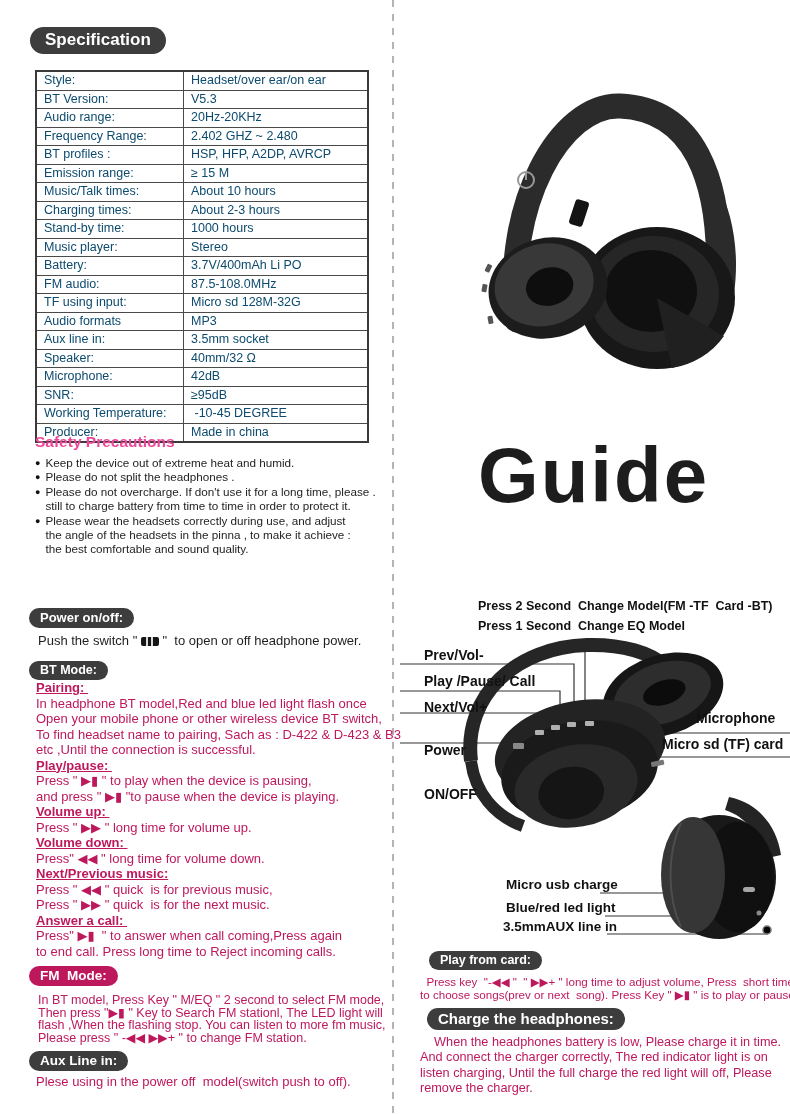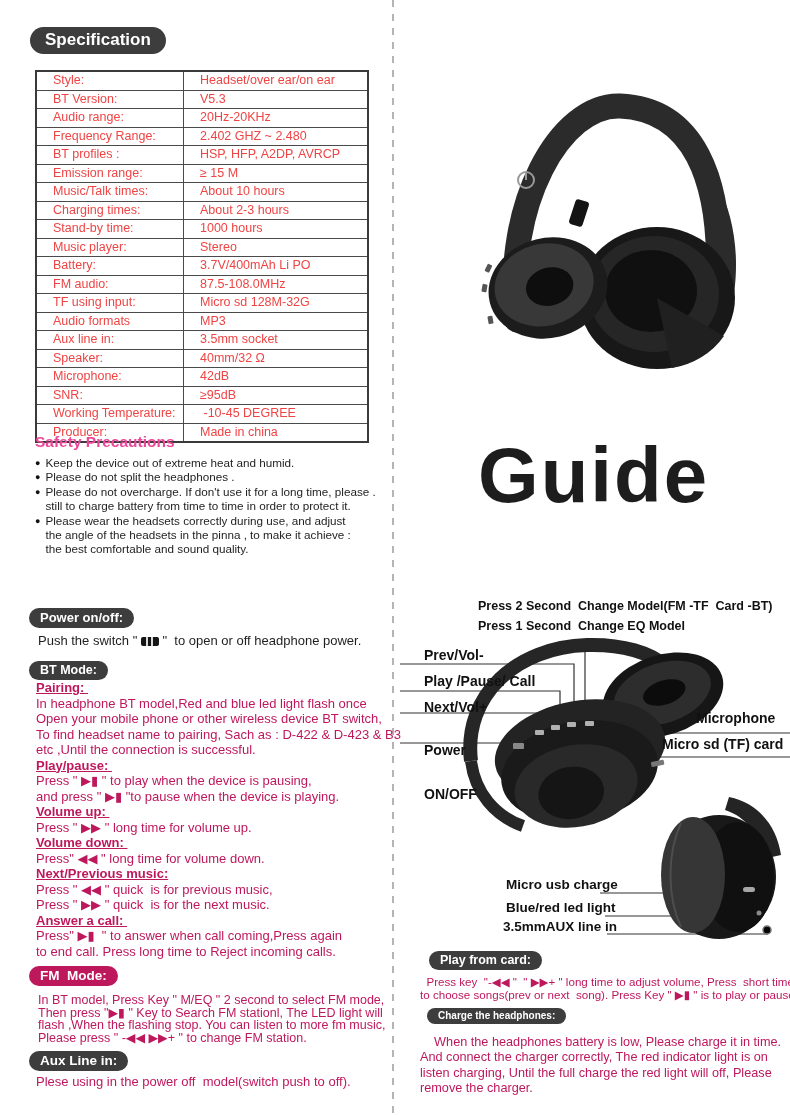--- a/index.html
+++ b/index.html
@@ -8,26 +8,26 @@
   .vdash{position:absolute;left:392px;top:0;width:2px;height:1115px;
          background:repeating-linear-gradient(180deg,#b4b4b4 0 7px,transparent 7px 14px);}
   .pill{position:absolute;background:#3d3d3d;color:#fff;font-weight:bold;
         border-radius:999px;padding:2px 11px 3px;white-space:pre;}
   .pill-spec{left:30px;top:27px;font-size:17px;padding:3px 15px 4px;}
   .p-power{left:29px;top:608px;font-size:13px;text-align:right;}
   .p-bt{left:29px;top:661px;font-size:12.5px;}
   .p-fm{left:29px;top:966px;font-size:13.5px;}
   .p-aux{left:29px;top:1051px;font-size:13.5px;}
   .p-playcard{left:429px;top:951px;font-size:12.5px;}
-  .p-charge{left:427px;top:1008px;font-size:10px;}
+  .p-charge{left:427px;top:1008px;font-size:15px;}
 
   .spec-table{position:absolute;left:35px;top:70px;width:330px;display:grid;
               grid-template-columns:147px 1fr;border:2px solid #3a3a3a;}
   .spec-cell{border-top:1px solid #4a4a4a;height:17.5px;line-height:17.5px;
-             font-size:12.5px;padding-left:16px;white-space:pre;overflow:hidden;color:#ef4444;}
+             font-size:12.5px;padding-left:7px;white-space:pre;overflow:hidden;color:#0c4a6e;}
   .spec-cell:nth-child(1),.spec-cell:nth-child(2){border-top:none;}
   .spec-label{border-right:1px solid #4a4a4a;}
 
   .safety-h{position:absolute;left:35px;top:433px;font-size:15.5px;font-weight:bold;color:#ec4899;}
   .bullets{position:absolute;left:35px;top:456px;width:340px;}
   .bullet{display:flex;}
   .dot{font-size:9px;line-height:14.4px;margin-right:5px;color:#111;}
   .bln{font-size:11.7px;line-height:14.4px;white-space:pre;color:#1e1e1e;}
 
   .power-line{position:absolute;left:38px;top:633px;font-size:13px;white-space:pre;color:#1e1e1e;}

